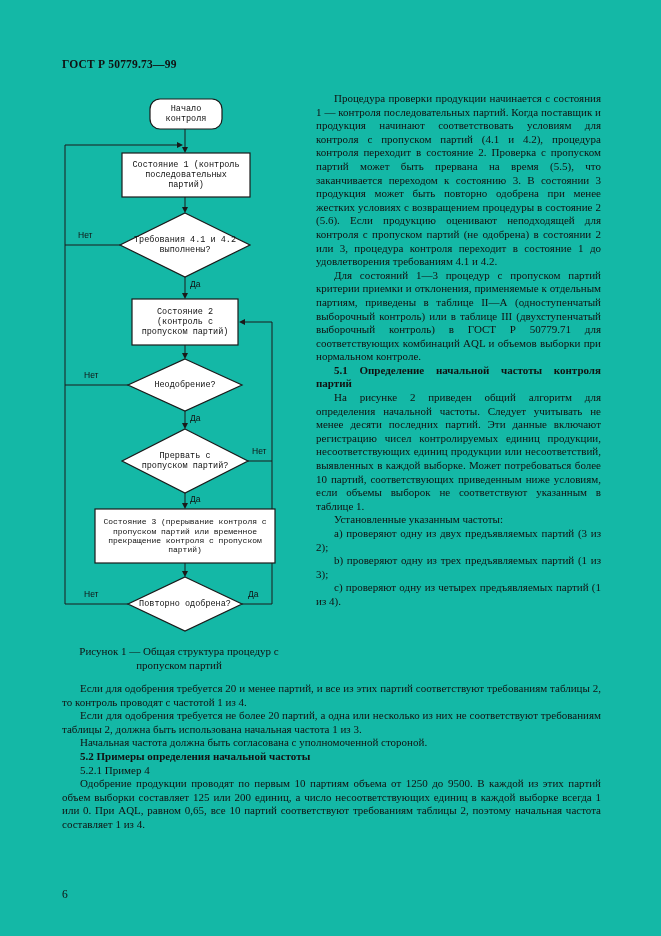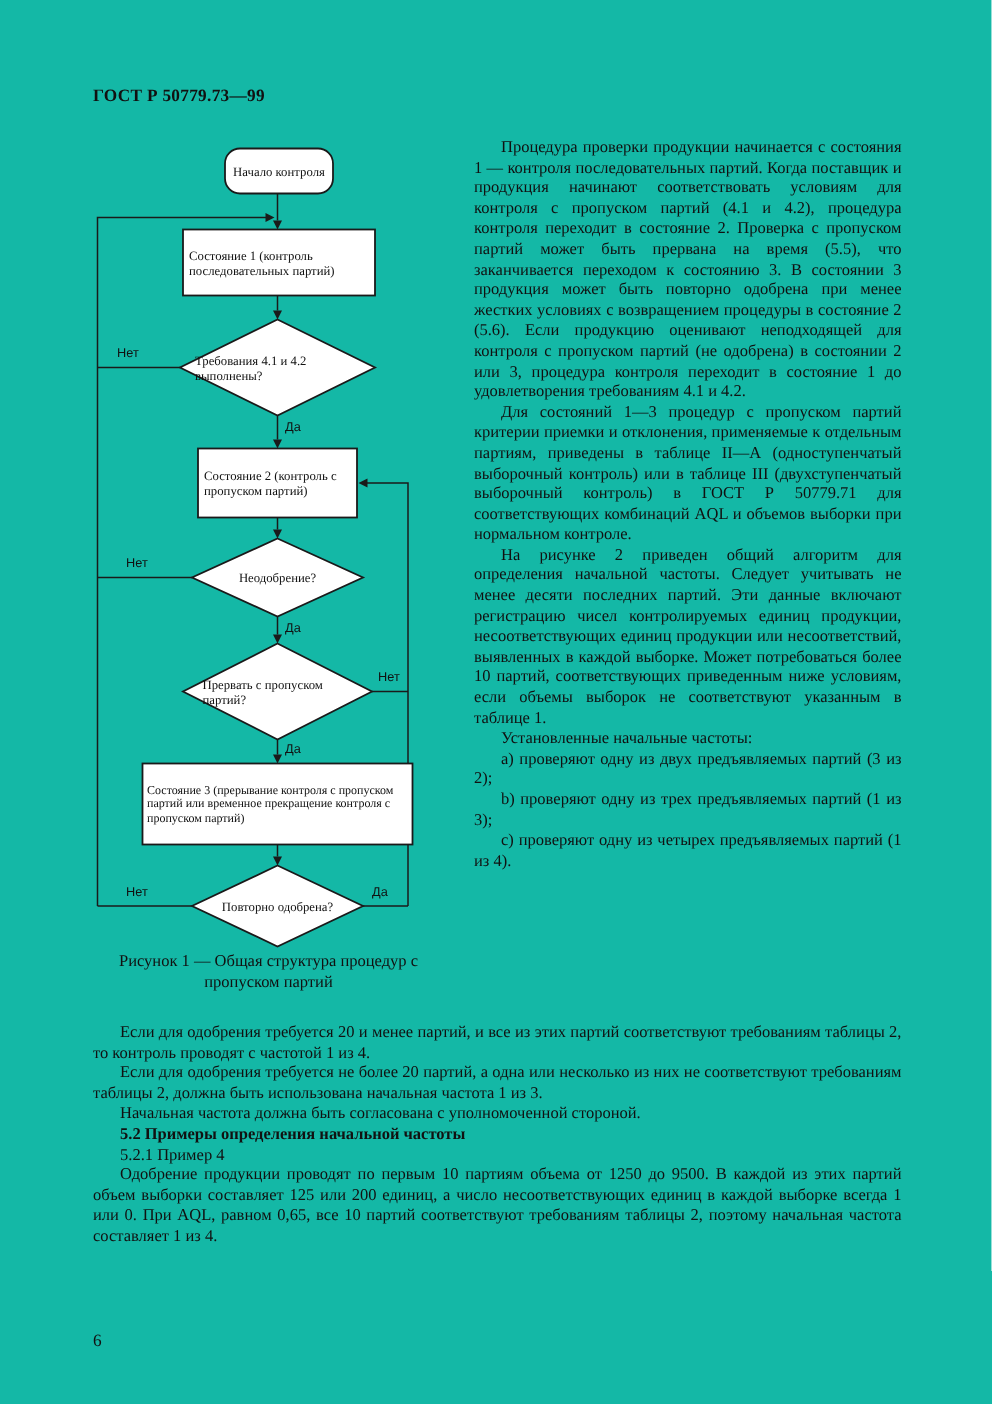--- a/index.html
+++ b/index.html
@@ -37,32 +37,32 @@
     position:absolute; left:62px; top:682px; width:539px;
   }
 
   
   .fc-col { position:absolute; left:50px; top:95px; width:255px; }
   .fc-wrap { position:relative; width:255px; height:540px; }
   .fc-wrap svg { position:absolute; left:0; top:0; }
   .fc-node {
     position:absolute;
     display:flex; align-items:center; justify-content:center;
-    text-align:left;
-    font-family:Liberation Serif, serif;
+    text-align:center;
+    font-family:Liberation Mono, monospace;
     font-size:8.5px; line-height:1.18; color:#111;
   }
   .fc-node.small { font-size:8px; }
   .fc-edge-label {
     position:absolute;
     font-family:"Liberation Sans", sans-serif;
     font-size:8.5px; color:#111;
   }
   .fc-caption {
-    margin-left:14px; width:230px;
+    margin-top:10px; margin-left:14px; width:230px;
     text-align:center; font-size:11px; line-height:13.5px;
   }
 </style>
 </head>
 <body>
 
 <div class="page">
 
   <div class="doc-header">ГОСТ Р 50779.73—99</div>
 
@@ -125,22 +125,23 @@
       <div class="fc-edge-label" style="left:140px; top:399px;">Да</div>
       <div class="fc-edge-label" style="left:34px;  top:494px;">Нет</div>
       <div class="fc-edge-label" style="left:198px; top:494px;">Да</div>
     </div>
     <div class="fc-caption">Рисунок 1 — Общая структура процедур с пропуском партий</div>
   </div>
 
   <div class="text-col">
     <p>Процедура проверки продукции начинается с состояния 1 — контроля последовательных партий. Когда поставщик и продукция начинают соответствовать условиям для контроля с пропуском партий (4.1 и 4.2), процедура контроля переходит в состояние 2. Проверка с пропуском партий может быть прервана на время (5.5), что заканчивается переходом к состоянию 3. В состоянии 3 продукция может быть повторно одобрена при менее жестких условиях с возвращением процедуры в состояние 2 (5.6). Если продукцию оценивают неподходящей для контроля с пропуском партий (не одобрена) в состоянии 2 или 3, процедура контроля переходит в состояние 1 до удовлетворения требованиям 4.1 и 4.2.</p>
     <p>Для состояний 1—3 процедур с пропуском партий критерии приемки и отклонения, применяемые к отдельным партиям, приведены в таблице II—А (одноступенчатый выборочный контроль) или в таблице III (двухступенчатый выборочный контроль) в ГОСТ Р 50779.71 для соответствующих комбинаций AQL и объемов выборки при нормальном контроле.</p>
+    <p class="bold">5.1 Определение начальной частоты контроля партий</p>
     <p>На рисунке 2 приведен общий алгоритм для определения начальной частоты. Следует учитывать не менее десяти последних партий. Эти данные включают регистрацию чисел контролируемых единиц продукции, несоответствующих единиц продукции или несоответствий, выявленных в каждой выборке. Может потребоваться более 10 партий, соответствующих приведенным ниже условиям, если объемы выборок не соответствуют указанным в таблице 1.</p>
-    <p>Установленные начальные частоты:</p>
+    <p>Установленные указанным частоты:</p>
     <p>а) проверяют одну из двух предъявляемых партий (3 из 2);</p>
     <p>b) проверяют одну из трех предъявляемых партий (1 из 3);</p>
     <p>с) проверяют одну из четырех предъявляемых партий (1 из 4).</p>
   </div>
 
   <div class="bottom-block">
     <p>Если для одобрения требуется 20 и менее партий, и все из этих партий соответствуют требованиям таблицы 2, то контроль проводят с частотой 1 из 4.</p>
     <p>Если для одобрения требуется не более 20 партий, а одна или несколько из них не соответствуют требованиям таблицы 2, должна быть использована начальная частота 1 из 3.</p>
     <p>Начальная частота должна быть согласована с уполномоченной стороной.</p>
     <p class="bold">5.2 Примеры определения начальной частоты</p>

